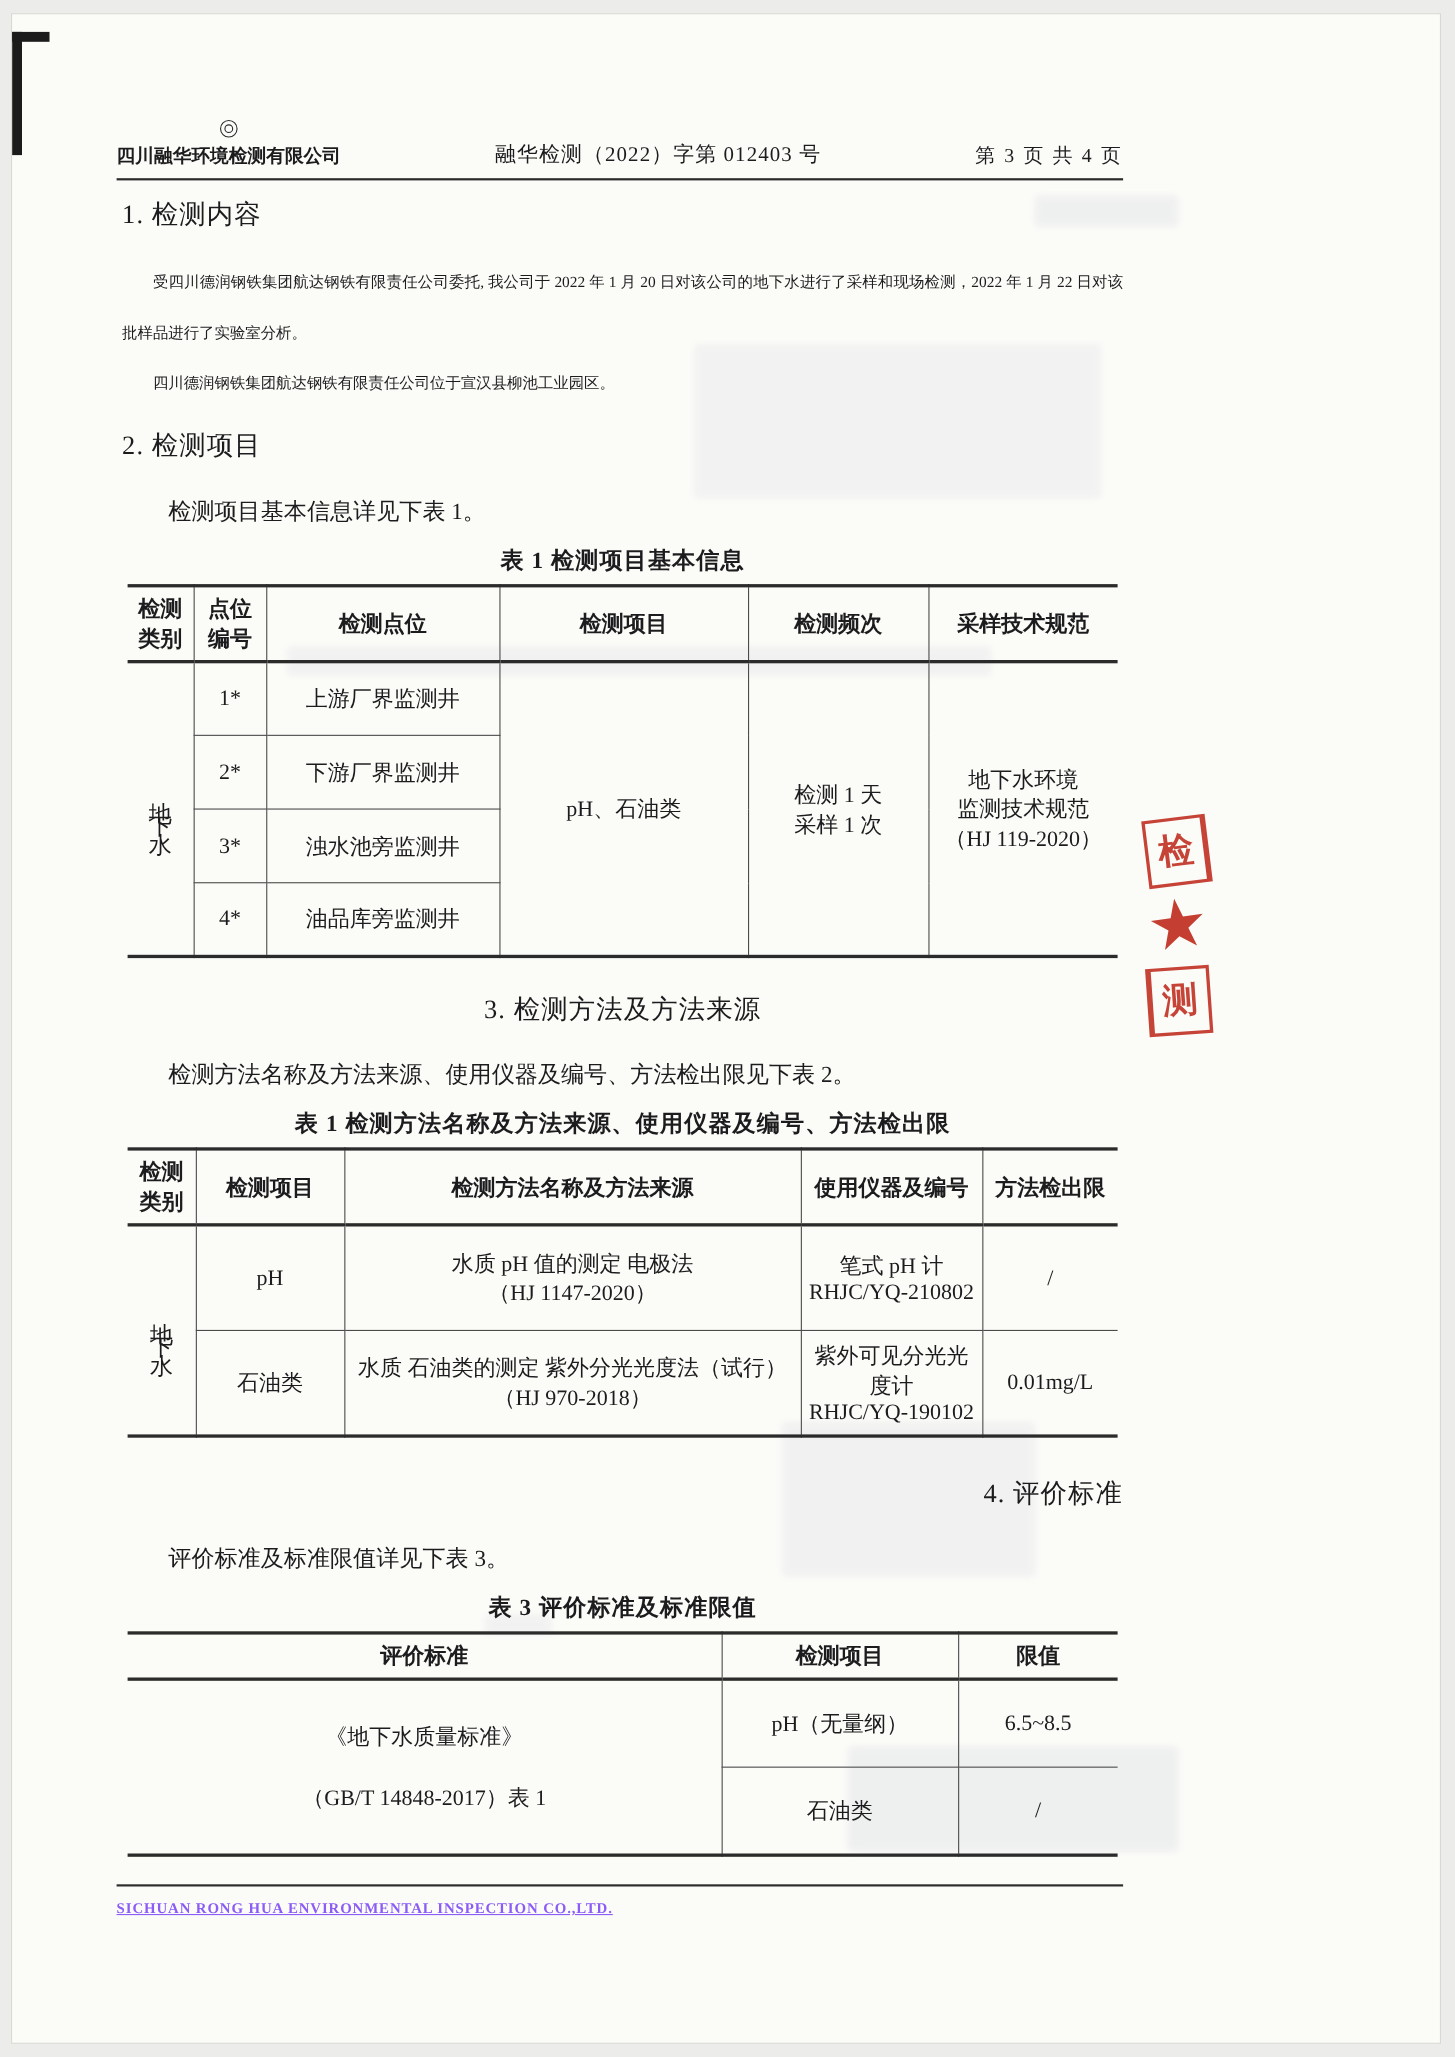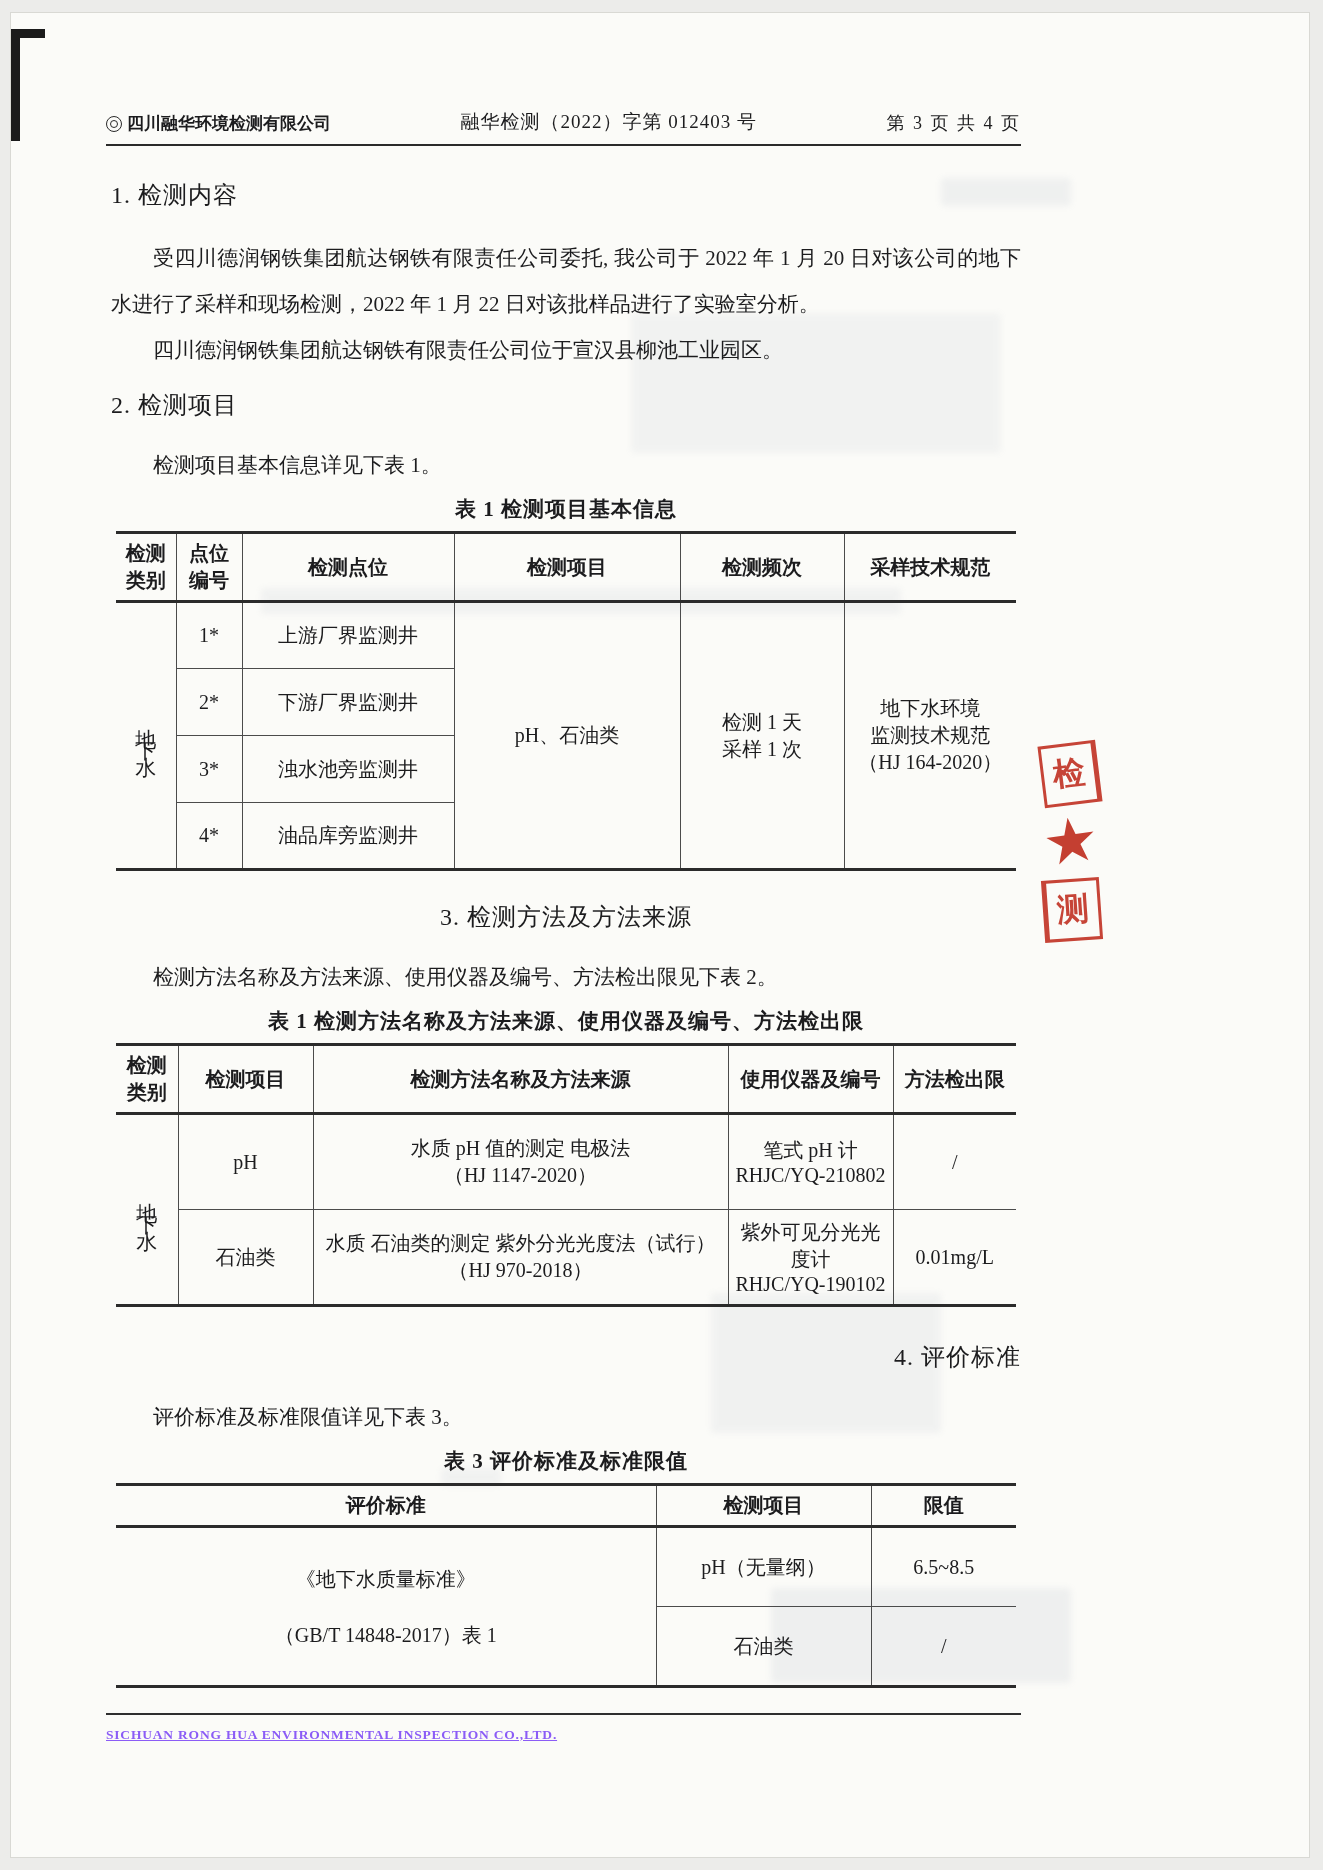--- a/index.html
+++ b/index.html
@@ -21,33 +21,33 @@
   .corner-v { position:absolute; left:0px; top:16px; width:9px; height:112px; background:#1b1b1b; }
   .corner-h { position:absolute; left:0px; top:16px; width:34px; height:9px; background:#1b1b1b; }
   .ghost { position:absolute; background:#9aa4b5; opacity:.12; filter:blur(3px); border-radius:4px; pointer-events:none; }
 
   
   .hdr {
     position:absolute; left:95px; top:96px; width:915px;
     display:flex; align-items:flex-end; justify-content:space-between;
     border-bottom:2px solid #2a2a2a; padding-bottom:9px;
   }
-  .hdr-left { display:flex; align-items:center; gap:5px; font-weight:bold; font-size:17px; }
+  .hdr-left { display:flex; align-items:center; gap:5px; font-weight:bold; font-size:17px;flex-direction:column; }
   .logo {
     width:16px; height:16px; border:1.6px solid #2a2a2a; border-radius:50%;
     display:inline-block; position:relative;
   }
   .logo::after{ content:""; position:absolute; left:3px; top:3px; right:3px; bottom:3px; border:1.2px solid #2a2a2a; border-radius:50%; }
   .hdr-mid { font-size:19px; letter-spacing:1px; }
   .hdr-right { font-size:18px; letter-spacing:2px; }
 
   
   .flow { position:absolute; left:100px; top:150px; width:910px; }
   h2.sec { font-size:24px; font-weight:normal; margin:16px 0 24px 0; letter-spacing:1px; }
-  p.body { font-size:21px; line-height:46px; text-indent:2em; text-align:justify; }
+  p.body { font-size:14px; line-height:46px; text-indent:2em; text-align:justify; }
   p.intro { font-size:21px; line-height:40px; text-indent:2em; margin:14px 0 6px 0; }
   .caption { text-align:center; font-size:21px; font-weight:bold; margin:10px 0 8px 0; letter-spacing:1px; }
 
   table { border-collapse:collapse; width:900px; margin:0 auto;
           border-top:3px solid #2b2b2b; border-bottom:3px solid #2b2b2b;
           font-size:20px; table-layout:fixed; }
   th { font-weight:bold; border-bottom:3px solid #2b2b2b; padding:6px 2px; }
   th, td { text-align:center; vertical-align:middle; white-space:pre-line; }
   td { border:1.3px solid #4b4b4b; padding:4px 3px; }
   th + th, td + td { border-left:1.3px solid #4b4b4b; }
@@ -128,21 +128,21 @@
       </tr>
       <tr>
         <td rowspan="4"><span class="vertical">地下水</span></td>
         <td>1*</td>
         <td>上游厂界监测井</td>
         <td rowspan="4">pH、石油类</td>
         <td rowspan="4">检测 1 天
 采样 1 次</td>
         <td rowspan="4" class="noright">地下水环境
 监测技术规范
-（HJ 164-2020）</td>
+（HJ 119-2020）</td>
       </tr>
       <tr>
         <td>2*</td>
         <td>下游厂界监测井</td>
       </tr>
       <tr>
         <td>3*</td>
         <td>浊水池旁监测井</td>
       </tr>
       <tr>

